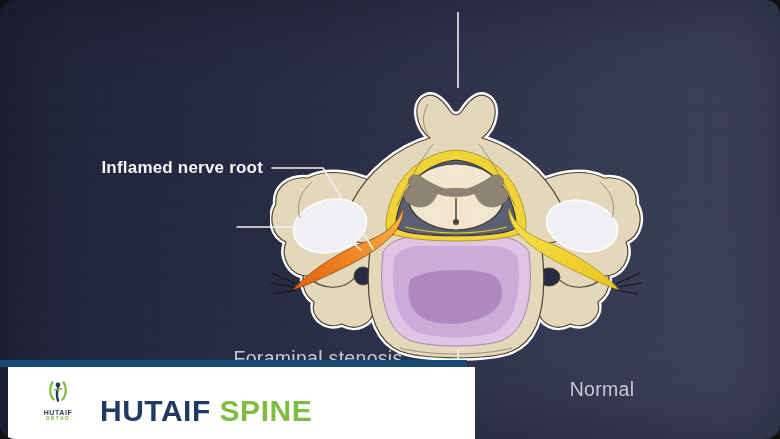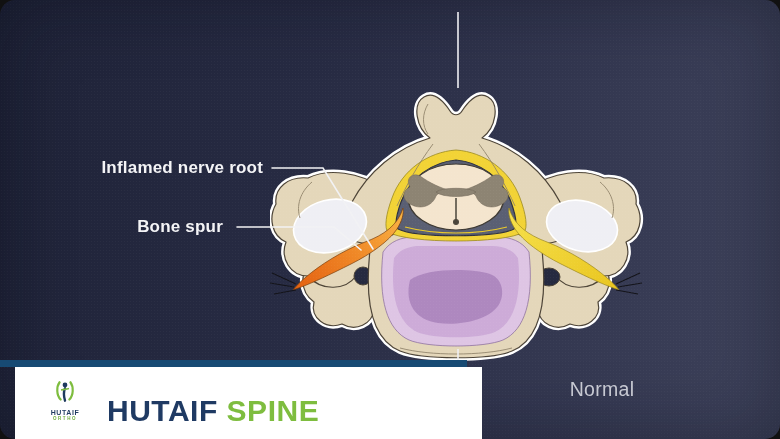--- a/index.html
+++ b/index.html
@@ -21,21 +21,21 @@
   }
   .caption{
     color:#C7C9D2;font-weight:400;font-size:19.5px;letter-spacing:.3px;white-space:nowrap;
     transform:translateX(-50%);
   }
   #illu{left:270px;top:80px;width:390px;height:290px;}
   #overlay-lines{left:0;top:0;width:780px;height:439px;pointer-events:none;z-index:5;}
   .label-layer{z-index:6;}
   #footer-banner{left:0;top:360px;width:467px;height:79px;z-index:10;}
   #footer-bar{position:absolute;left:0;top:0;width:100%;height:7px;}
-  #footer-panel{position:absolute;left:15px;top:7px;width:100%;height:72px;background:#fff;display:flex;align-items:center;}
+  #footer-panel{position:absolute;left:8px;top:7px;width:100%;height:72px;background:#fff;display:flex;align-items:center;}
   #logo-block{position:absolute;left:30px;top:12px;width:40px;text-align:center;}
   #logo-text{font-size:7px;font-weight:700;letter-spacing:.6px;line-height:7px;}
   #logo-subtext{font-size:4.5px;font-weight:700;letter-spacing:1.6px;line-height:6px;}
   #brand-title{position:absolute;left:92px;top:27px;font-size:30px;font-weight:700;letter-spacing:.5px;white-space:nowrap;}
 </style>
 </head>
 <body>
 
 <div id="screen">
 
@@ -141,22 +141,22 @@
 
   <svg id="overlay-lines" class="abs" viewBox="0 0 780 439">
     <path d="M458,12 L458,88" fill="none" stroke-width="1.6" stroke="#EFEFF3"></path>
     <path d="M458,349 L458,364" fill="none" stroke-width="1.6" stroke="#EFEFF3"></path>
     <path d="M272,168 L323,168 L373,249" fill="none" stroke-width="1.6" stroke-linecap="round" stroke="#F2F2F4"></path>
     <path d="M237,227 L334,227 L361,250" fill="none" stroke-width="1.6" stroke-linecap="round" stroke="#F2F2F4"></path>
   </svg>
 
   <div class="abs annot label-layer" style="right:517px;top:158px;">Inflamed nerve root</div>
 
-  <div class="abs annot label-layer" style="right:557px;top:217px;">Bone spur</div>
 
+  <div class="abs caption label-layer" style="left:318px;top:347px;">Foraminal stenosis</div>
 
   <div class="abs caption label-layer" style="left:602px;top:347px;margin-top:31px;">Normal</div>
 
   <div id="footer-banner" class="abs">
     <div id="footer-bar" style="background: rgb(23, 74, 115);"></div>
     <div id="footer-panel" style="background: rgb(255, 255, 255);">
 
       <div id="logo-block">
         <svg width="26" height="26" viewBox="0 0 24 24">
           <path d="M7,3 C4,7 4,15 8,19" fill="none" stroke="#7EBD3F" stroke-width="2" stroke-linecap="round"></path>

